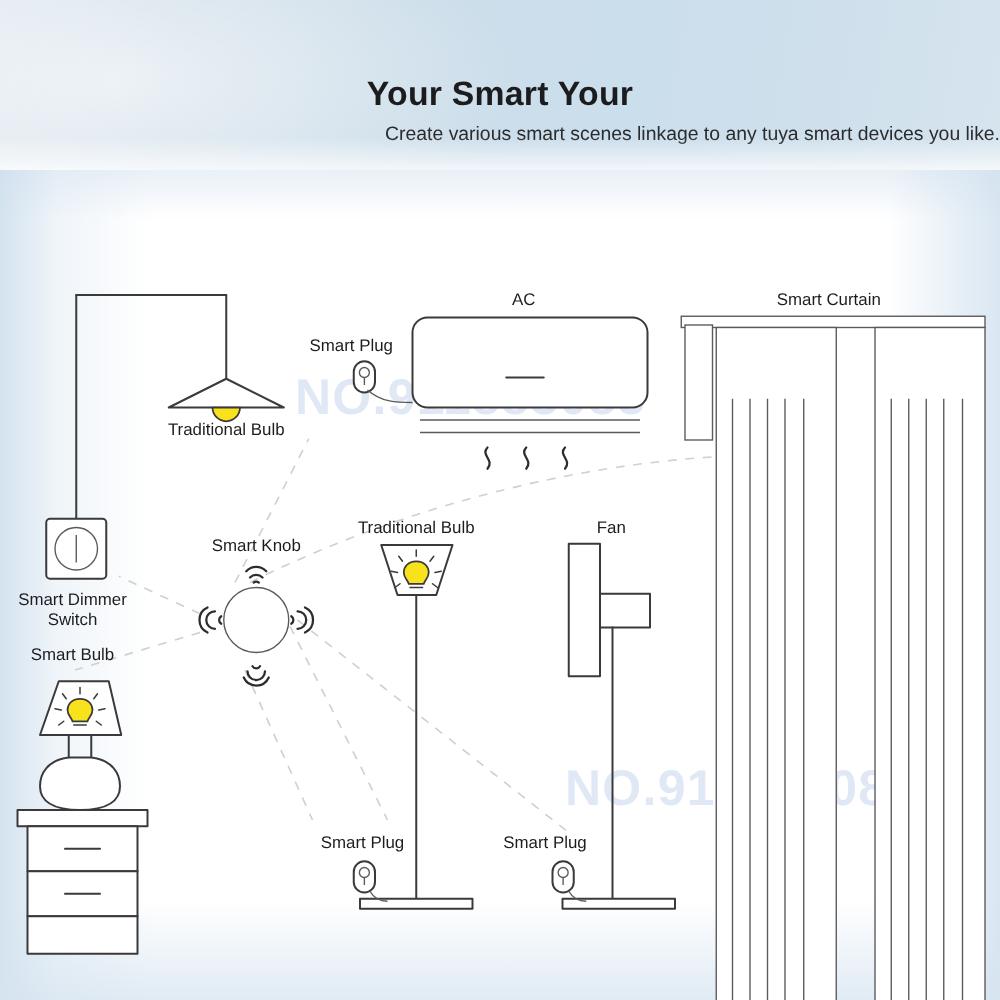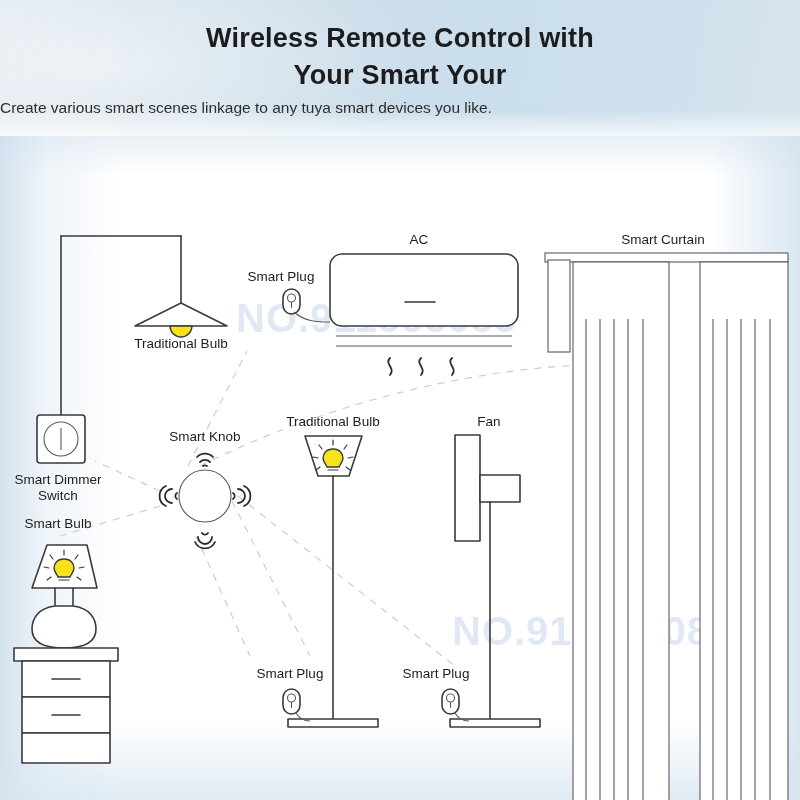--- a/index.html
+++ b/index.html
@@ -70,21 +70,21 @@
     font-weight: bold;
     font-size: 27px;
     letter-spacing: 0.2px;
   }
   #title-line1 { top: 23px; }
   #title-line2 { top: 60px; }
   #subtitle {
     position: absolute;
     top: 99px;
     width: 800px;
-    text-align: left;
+    text-align: right;
     color: #2b2b2d;
     font-size: 15.5px;
   }
 
   
   #canvas {
     position: absolute;
     left: 0; top: 136px;
     width: 800px;
     height: 664px;
@@ -167,21 +167,20 @@
   .wave { fill: none; stroke: #2c2c2e; stroke-width: 1.8; stroke-linecap: round; }
 </style>
 </head>
 <body>
 
 <div id="page">
 
   <div id="header">
     <div id="header-sheen"></div>
     <div id="header-watermark"></div>
-    <div class="head-line" id="title-line1">Wireless Remote Control with</div>
     <div class="head-line" id="title-line2">Your Smart Your</div>
     <div id="subtitle">Create various smart scenes linkage to any tuya smart devices you like.</div>
     <div id="header-bottom-fade"></div>
   </div>
 
   <div id="canvas">
 
     <div id="canvas-tint-top"></div>
     <div id="canvas-tint-left"></div>
     <div id="canvas-tint-right"></div>

